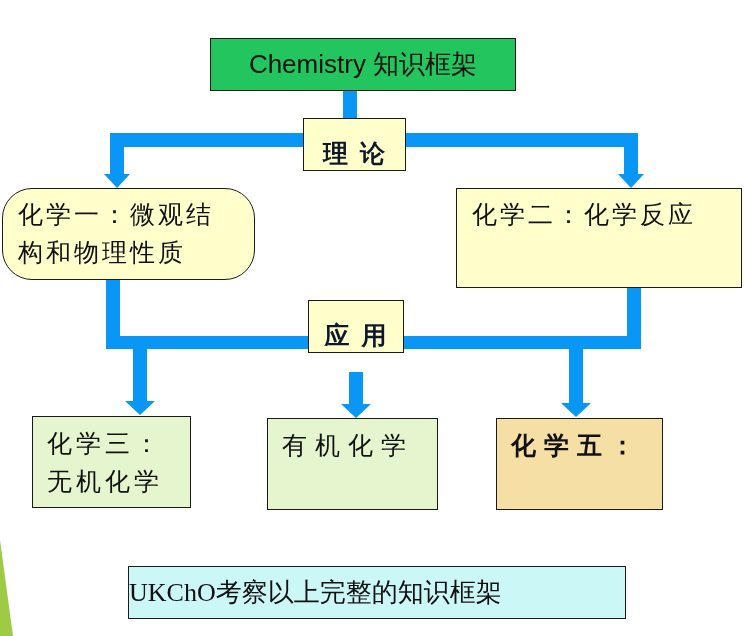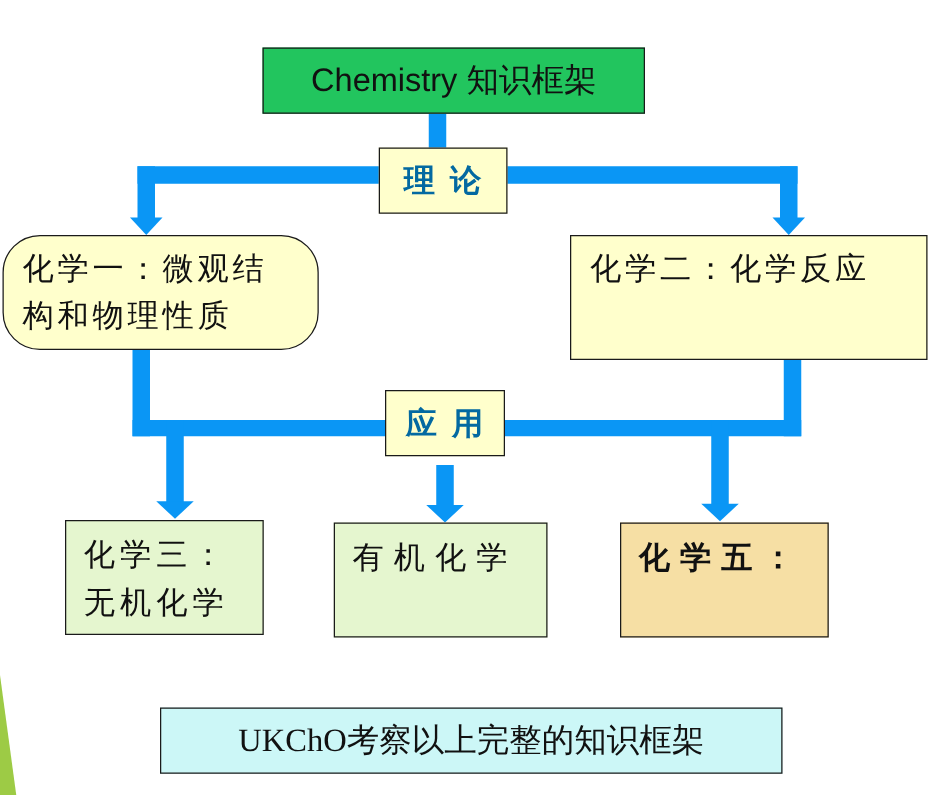--- a/index.html
+++ b/index.html
@@ -13,40 +13,40 @@
     border: 1.5px solid #1a1a1a;
     color: #111;
   }
   .title-box {
     left: 210px; top: 38px; width: 306px; height: 53px;
     background: #22c55e;
     font-size: 26px; display: flex; align-items: center; justify-content: center;
     font-family: Liberation Sans, sans-serif;
   }
   .tag-box {
-    background: #ffffcc; color: #0369a1; font-weight: bold;
-    font-size: 25px; display: flex; align-items: center; justify-content: center;
+    background: #ffffcc; color: #0f172a; font-weight: bold;
+    font-size: 25px; display: flex; align-items: flex-end; justify-content: center;
     letter-spacing: 12px; padding-left: 11px;
   }
   .tag-theory { left: 303px; top: 118px; width: 103px; height: 53px; }
-  .tag-app { left: 308px; top: 312px; width: 96px; height: 53px; }
+  .tag-app { left: 308px; top: 300px; width: 96px; height: 53px; }
   .branch {
     background: #ffffcc; font-size: 25px; line-height: 38px;
     padding: 7px 0 0 15px; letter-spacing: 3px;
   }
   .branch-1 { left: 2px; top: 188px; width: 253px; height: 92px; border-radius: 30px; }
   .branch-2 { left: 456px; top: 188px; width: 286px; height: 100px; }
   .leaf { font-size: 25px; line-height: 38px; padding: 8px 0 0 14px; letter-spacing: 4px; }
-  .leaf-3 { left: 52px; top: 416px; width: 159px; height: 92px; background: #e5f6cf; }
+  .leaf-3 { left: 32px; top: 416px; width: 159px; height: 92px; background: #e5f6cf; }
   .leaf-4 { left: 267px; top: 418px; width: 171px; height: 92px; background: #e5f6cf; letter-spacing: 8px; }
   .leaf-5 { left: 496px; top: 418px; width: 167px; height: 92px; background: #f6dfa4; letter-spacing: 8px; font-weight: bold; }
   .footer-box {
     left: 128px; top: 566px; width: 498px; height: 53px;
     background: #ccf7f7; font-size: 26px;
-    display: flex; align-items: center; justify-content: center;
+    display: flex; align-items: center; 
     font-family: "Liberation Serif", "DejaVu Serif", serif;
   }
   svg.connectors { position: absolute; left: 0; top: 0; }
   .line-text { display: block; white-space: nowrap; }
 </style>
 </head>
 <body>
 
 <svg class="connectors" width="744" height="636">
 

